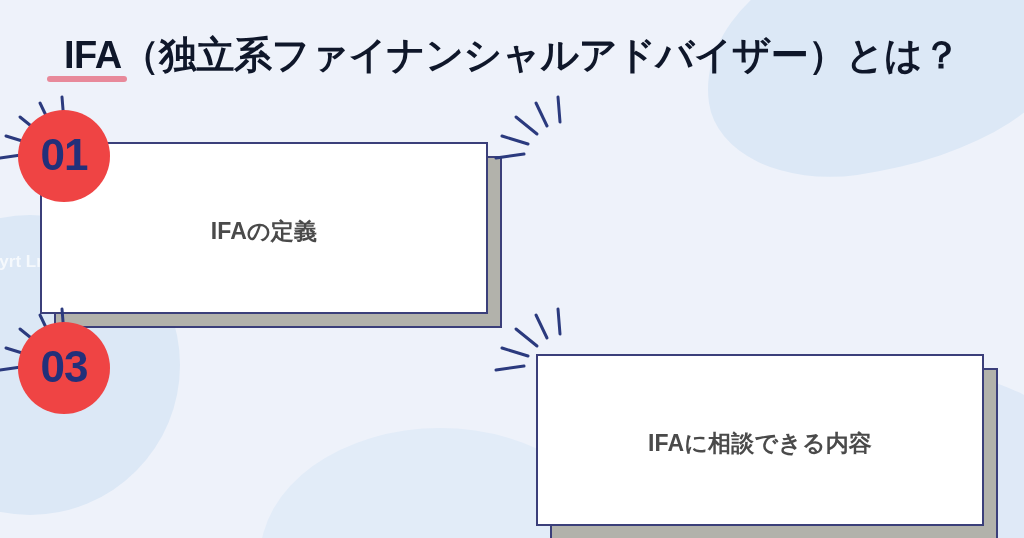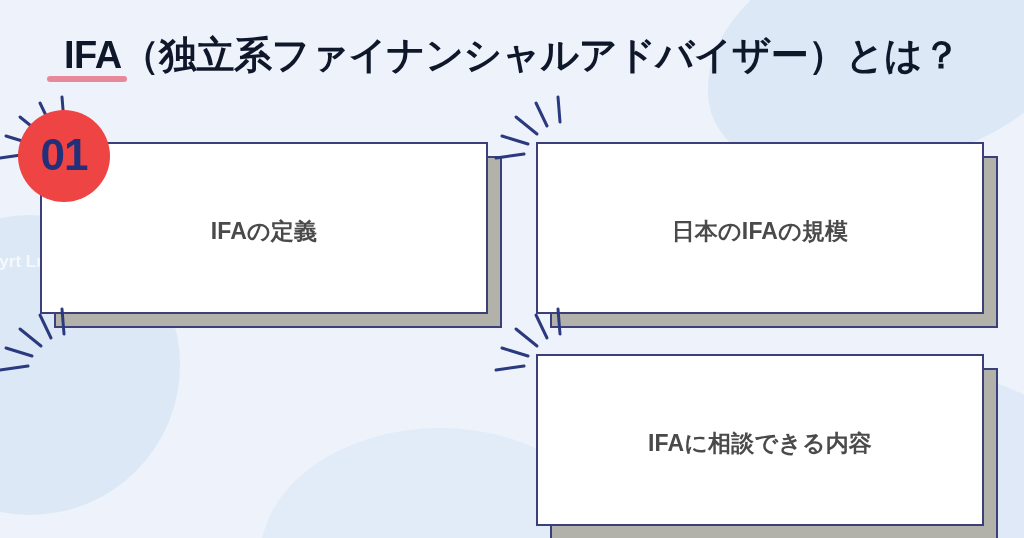--- a/index.html
+++ b/index.html
@@ -199,26 +199,20 @@
   </div>
   <div id="title-underline"></div>
 
   <div class="card-slot c0">
     <div class="card-shadow"></div>
     <div class="card-face">
       <span class="card-label">IFAの定義</span>
     </div>
   </div>
 
-  <div class="card-slot c1">
-    <div class="card-shadow"></div>
-    <div class="card-face">
-      <span class="card-label">日本のIFAの規模</span>
-    </div>
-  </div>
 
 
   <div class="card-slot c3">
     <div class="card-shadow"></div>
     <div class="card-face">
       <span class="card-label">IFAに相談できる内容</span>
     </div>
   </div>
 
   <svg class="rays r0" viewBox="0 0 130 130">
@@ -254,14 +248,17 @@
       <line x1="8" y1="44" x2="34" y2="52"></line>
       <line x1="22" y1="25" x2="43" y2="42"></line>
       <line x1="42" y1="11" x2="53" y2="34"></line>
       <line x1="64" y1="5" x2="66" y2="30"></line>
     </g>
   </svg>
 
   <div class="badge b0">
     <span class="badge-num">01</span>
   </div>
+  <div class="badge b2">
+    <span class="badge-num">03</span>
+  </div>
 
 </div>
 
 </body></html>

